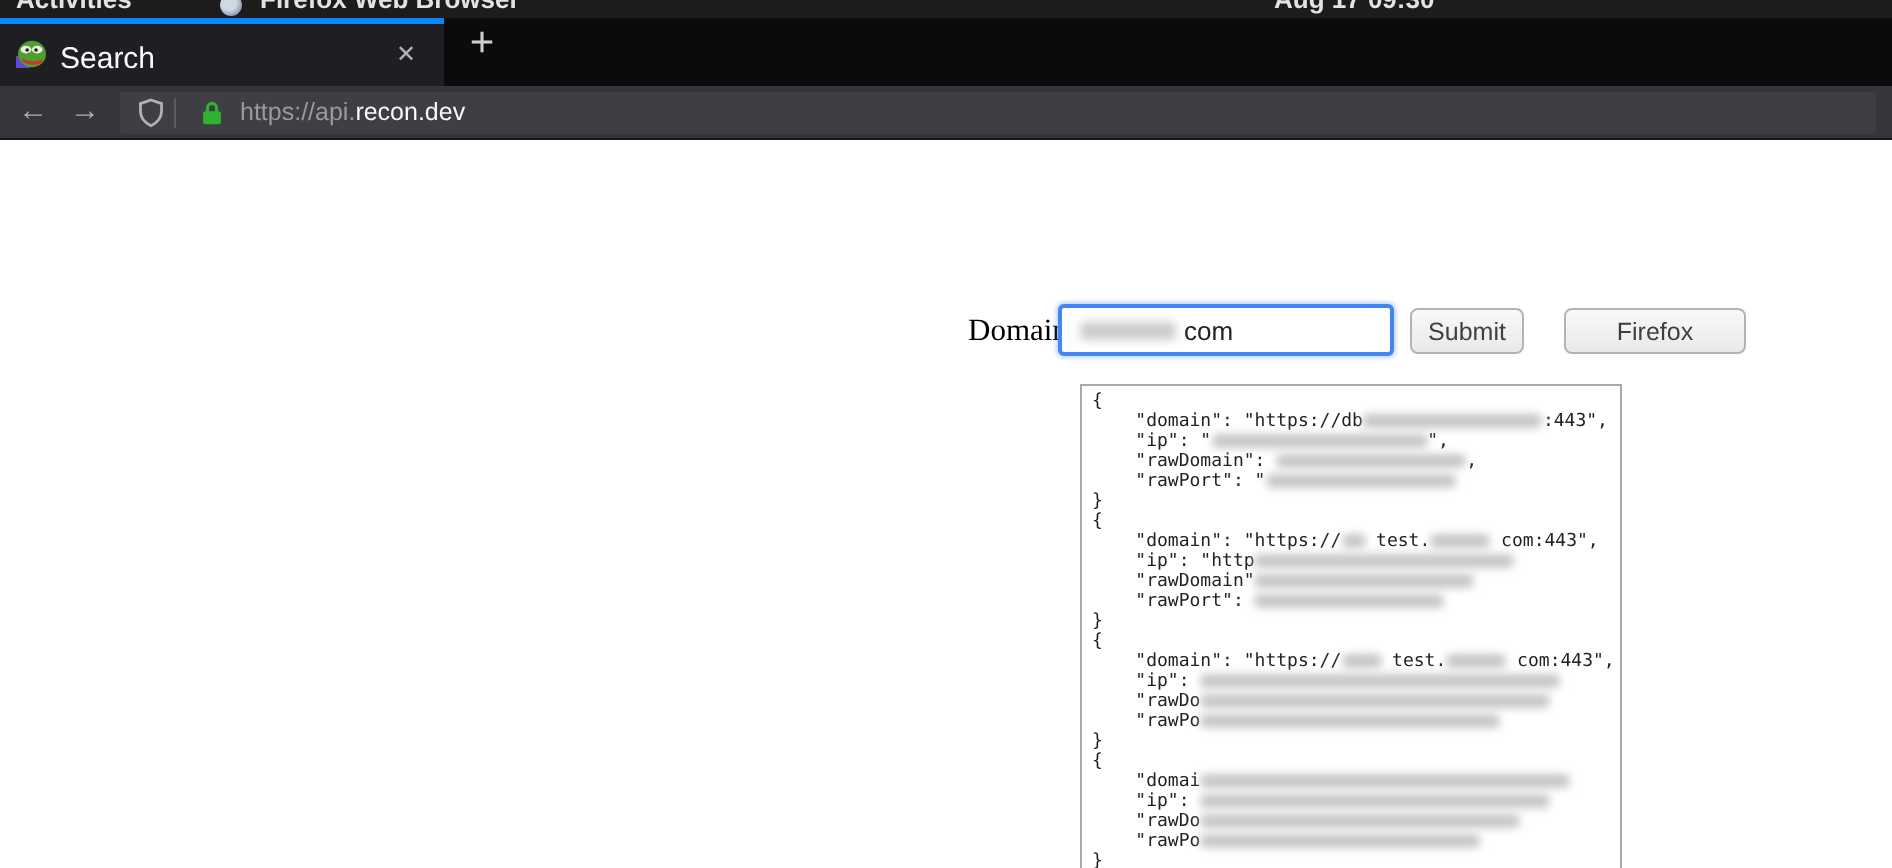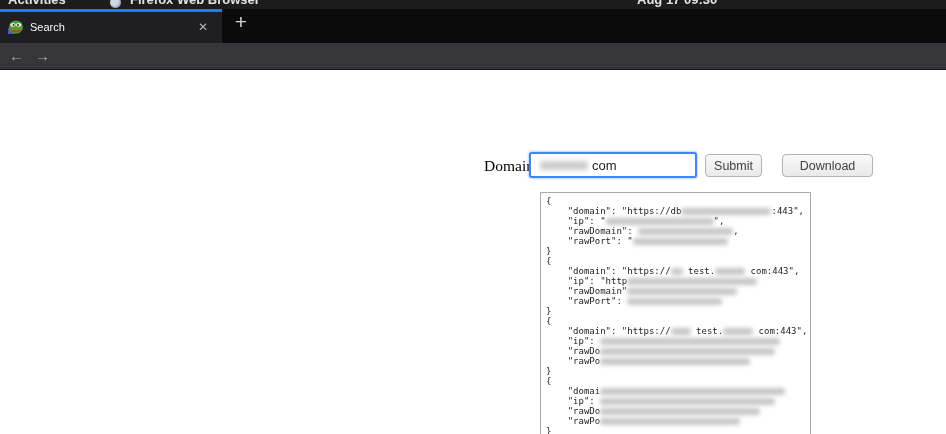--- a/index.html
+++ b/index.html
@@ -12,21 +12,21 @@
   .gnome-item { position:absolute; top:-8px; color:#e3e3e3; font-size:13px;
                 font-weight:700; white-space:nowrap; }
   .fx-dot { position:absolute; left:110px; top:-3px; width:11px; height:11px;
             border-radius:50%; background:radial-gradient(circle at 40% 40%, #cfd8e3 40%, #8fa4c0 70%); }
 
   
   .tab-bar { position:absolute; left:0; top:9px; width:946px; height:34px;
              background:#0b0b0c; z-index:25; }
   .tab { position:absolute; left:0; top:0; width:222px; height:34px;
          background:#1f1f23; border-top:3px solid #0a84ff; }
-  .tab-title { position:absolute; left:30px; top:9px; color:#f9f9fa; font-size:11px; }
+  .tab-title { position:absolute; left:30px; top:9px; color:#f9f9fa; font-size:15px; }
   .tab-close { position:absolute; left:198px; top:8px; color:#b1b1b3; font-size:12px; }
   .favicon { position:absolute; left:8px; top:7px; width:16px; height:16px; }
   .new-tab { position:absolute; left:228px; top:1px; color:#cfcfd1; font-size:21px;
              font-weight:300; width:26px; text-align:center; }
 
   
   .nav-bar { position:absolute; left:0; top:43px; width:946px; height:27px;
              background:#35353a; border-bottom:1px solid #151515; z-index:25; }
   .nav-arrow { position:absolute; top:4px; color:#b1b1b3; font-size:15px; }
   .url-field { position:absolute; left:60px; top:3px; width:878px; height:21px;
@@ -89,27 +89,44 @@
     </span>
     <span class="tab-title">Search</span>
     <span class="tab-close">✕</span>
   </div>
   <span class="new-tab">+</span>
 </div>
 
 <div class="nav-bar">
   <span class="nav-arrow" style="left:9px">←</span>
   <span class="nav-arrow" style="left:35px">→</span>
+  <div class="url-field">
+    <span class="shield">
+      <svg width="13" height="15" viewBox="0 0 16 18">
+        <path d="M8 1l6.5 2.2v4.6c0 4.4-2.7 7.2-6.5 9-3.8-1.8-6.5-4.6-6.5-9V3.2z" fill="none" stroke="#b1b1b3" stroke-width="1.7"></path>
+      </svg>
+    </span>
+    <span class="url-sep"></span>
+    <span class="lock">
+      <svg width="12" height="13" viewBox="0 0 12 14">
+        <path d="M3.6 7V4.2a2.4 2.4 0 014.8 0V7" stroke="#2db32d" stroke-width="1.7" fill="none"></path>
+        <rect x="1.2" y="6" width="9.6" height="7" rx="1" fill="#2db32d"></rect>
+      </svg>
+    </span>
+    <span class="url-text">
+      <span class="url-prefix">https://api.</span><span class="url-domain">recon.dev</span>
+    </span>
+  </div>
 </div>
 
 <div class="content">
   <span class="domain-label">Domain:</span>
   <div class="domain-input">
     <span class="blur-in-input"></span>
     <span>com</span>
   </div>
   <div class="btn btn-submit">Submit</div>
-  <div class="btn btn-download">Download</div>
+  <div class="btn btn-download">Firefox</div>
 
   <div class="json-box">
     <div class="json-pre"><div><div class="json-line">{</div><div class="json-line">    "domain": "https://db<span class="blur" style="width: 90px;"></span>:443",</div><div class="json-line">    "ip": "<span class="blur" style="width: 108px;"></span>",</div><div class="json-line">    "rawDomain": <span class="blur" style="width: 95px;"></span>,</div><div class="json-line">    "rawPort": "<span class="blur" style="width: 95px;"></span></div><div class="json-line">}</div></div><div><div class="json-line">{</div><div class="json-line">    "domain": "https://<span class="blur" style="width: 12px;"></span> test.<span class="blur" style="width: 30px;"></span> com:443",</div><div class="json-line">    "ip": "http<span class="blur" style="width: 130px;"></span></div><div class="json-line">    "rawDomain"<span class="blur" style="width: 110px;"></span></div><div class="json-line">    "rawPort": <span class="blur" style="width: 95px;"></span></div><div class="json-line">}</div></div><div><div class="json-line">{</div><div class="json-line">    "domain": "https://<span class="blur" style="width: 20px;"></span> test.<span class="blur" style="width: 30px;"></span> com:443",</div><div class="json-line">    "ip": <span class="blur" style="width: 180px;"></span></div><div class="json-line">    "rawDo<span class="blur" style="width: 175px;"></span></div><div class="json-line">    "rawPo<span class="blur" style="width: 150px;"></span></div><div class="json-line">}</div></div><div><div class="json-line">{</div><div class="json-line">    "domai<span class="blur" style="width: 185px;"></span></div><div class="json-line">    "ip": <span class="blur" style="width: 175px;"></span></div><div class="json-line">    "rawDo<span class="blur" style="width: 160px;"></span></div><div class="json-line">    "rawPo<span class="blur" style="width: 140px;"></span></div><div class="json-line">}</div></div></div>
   </div>
 </div>
 
 </body></html>

